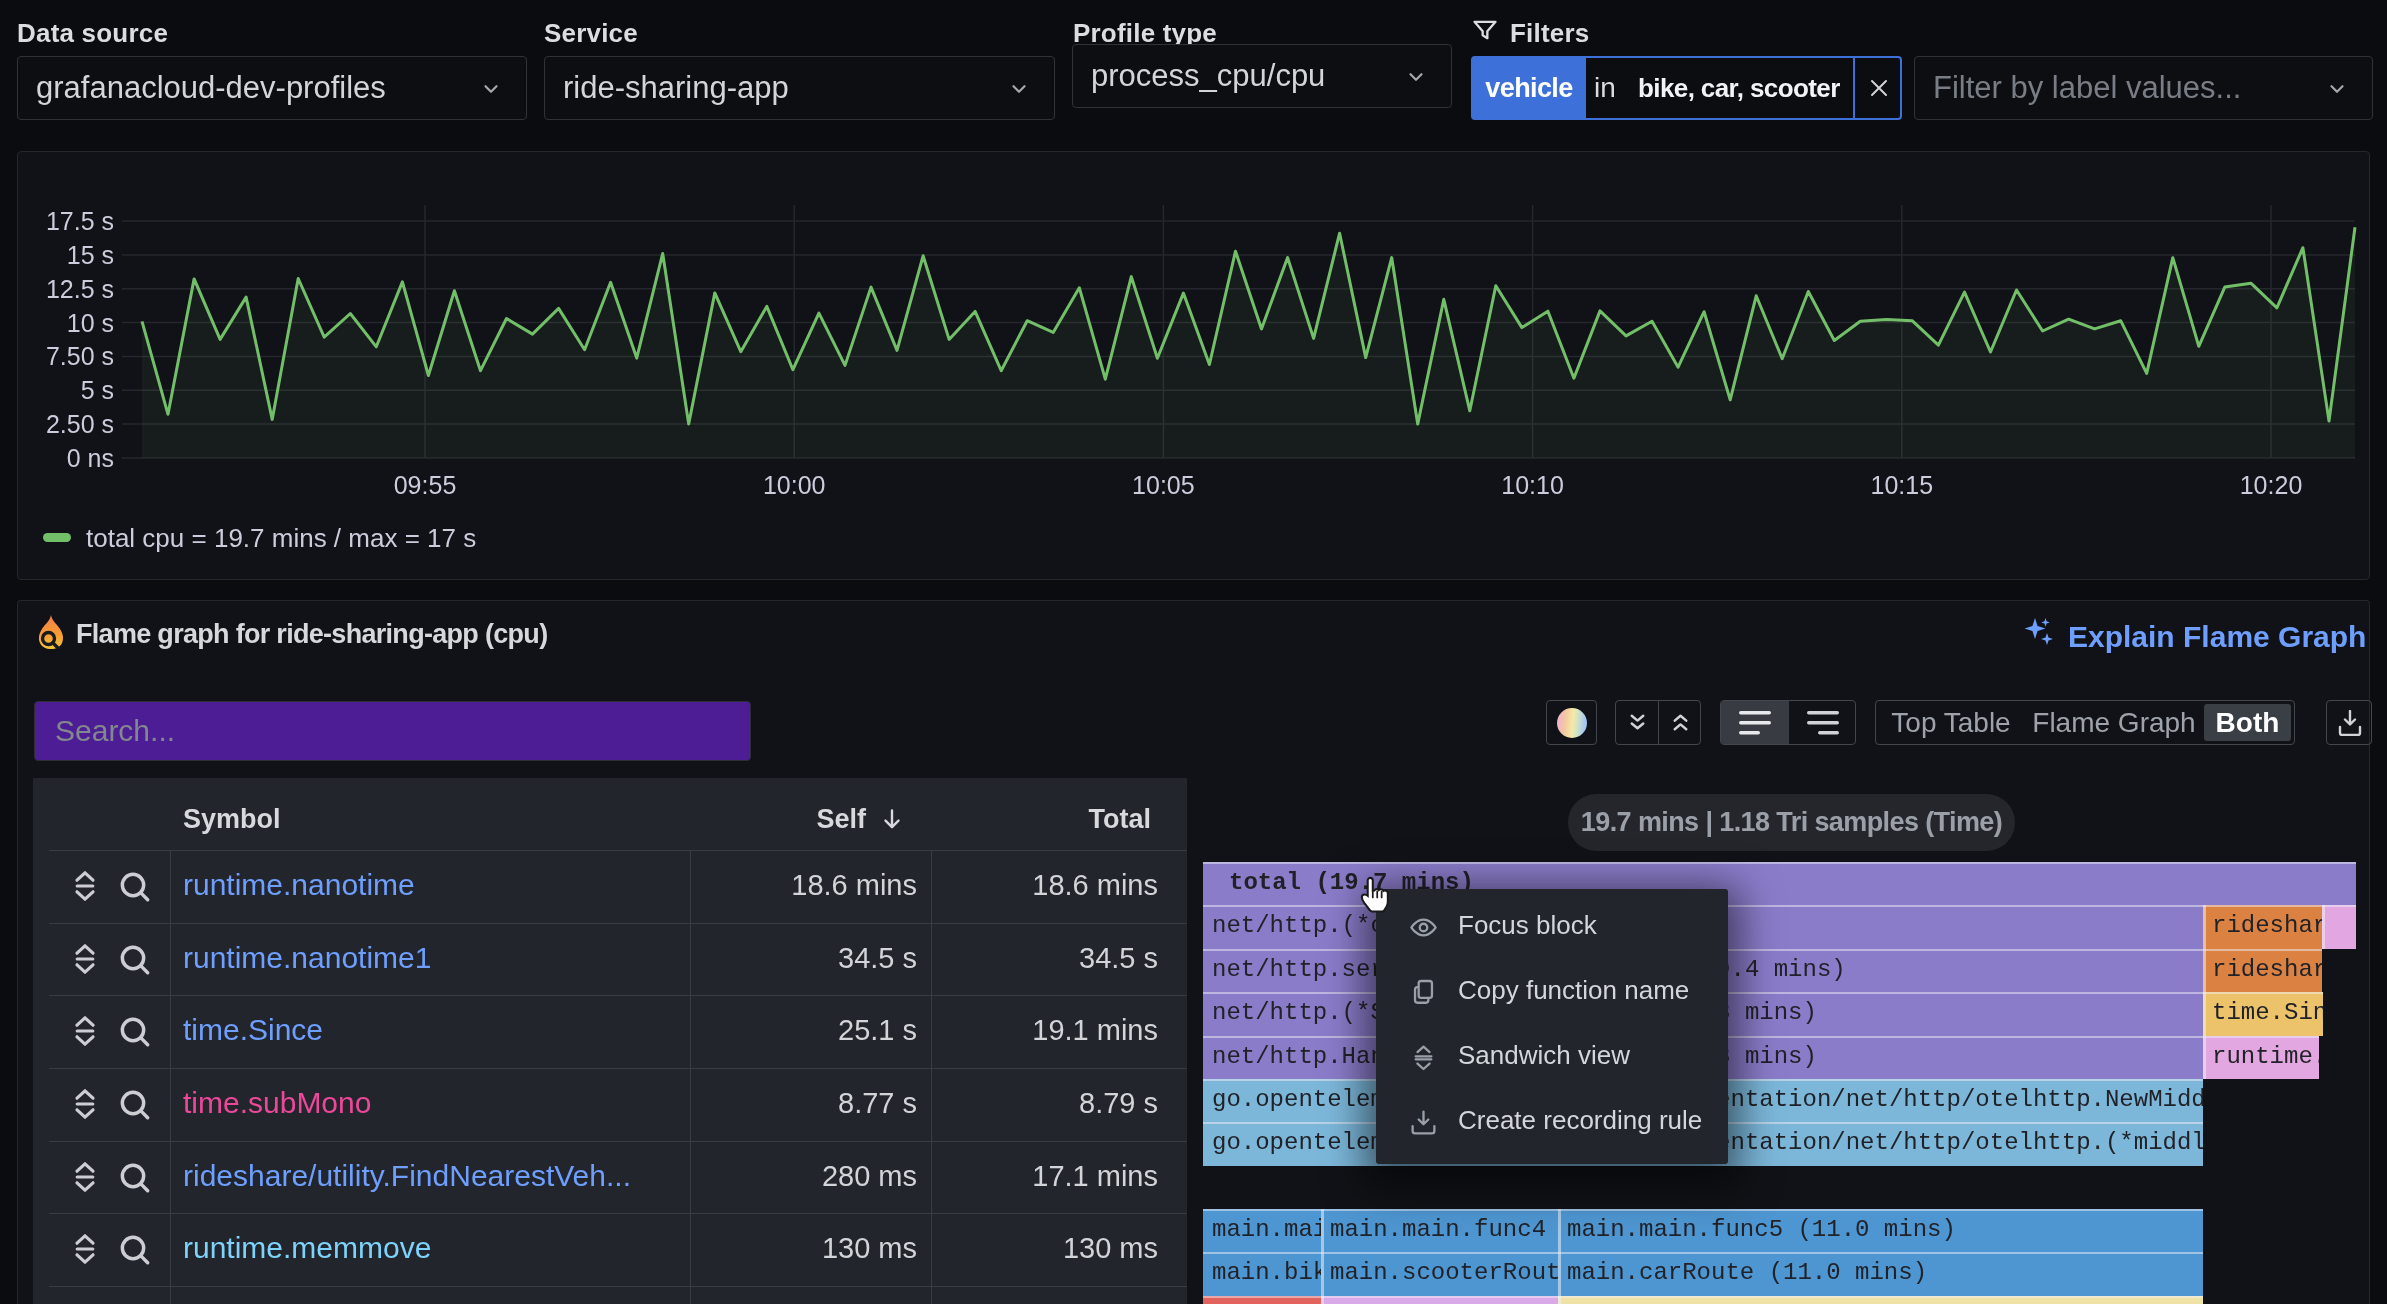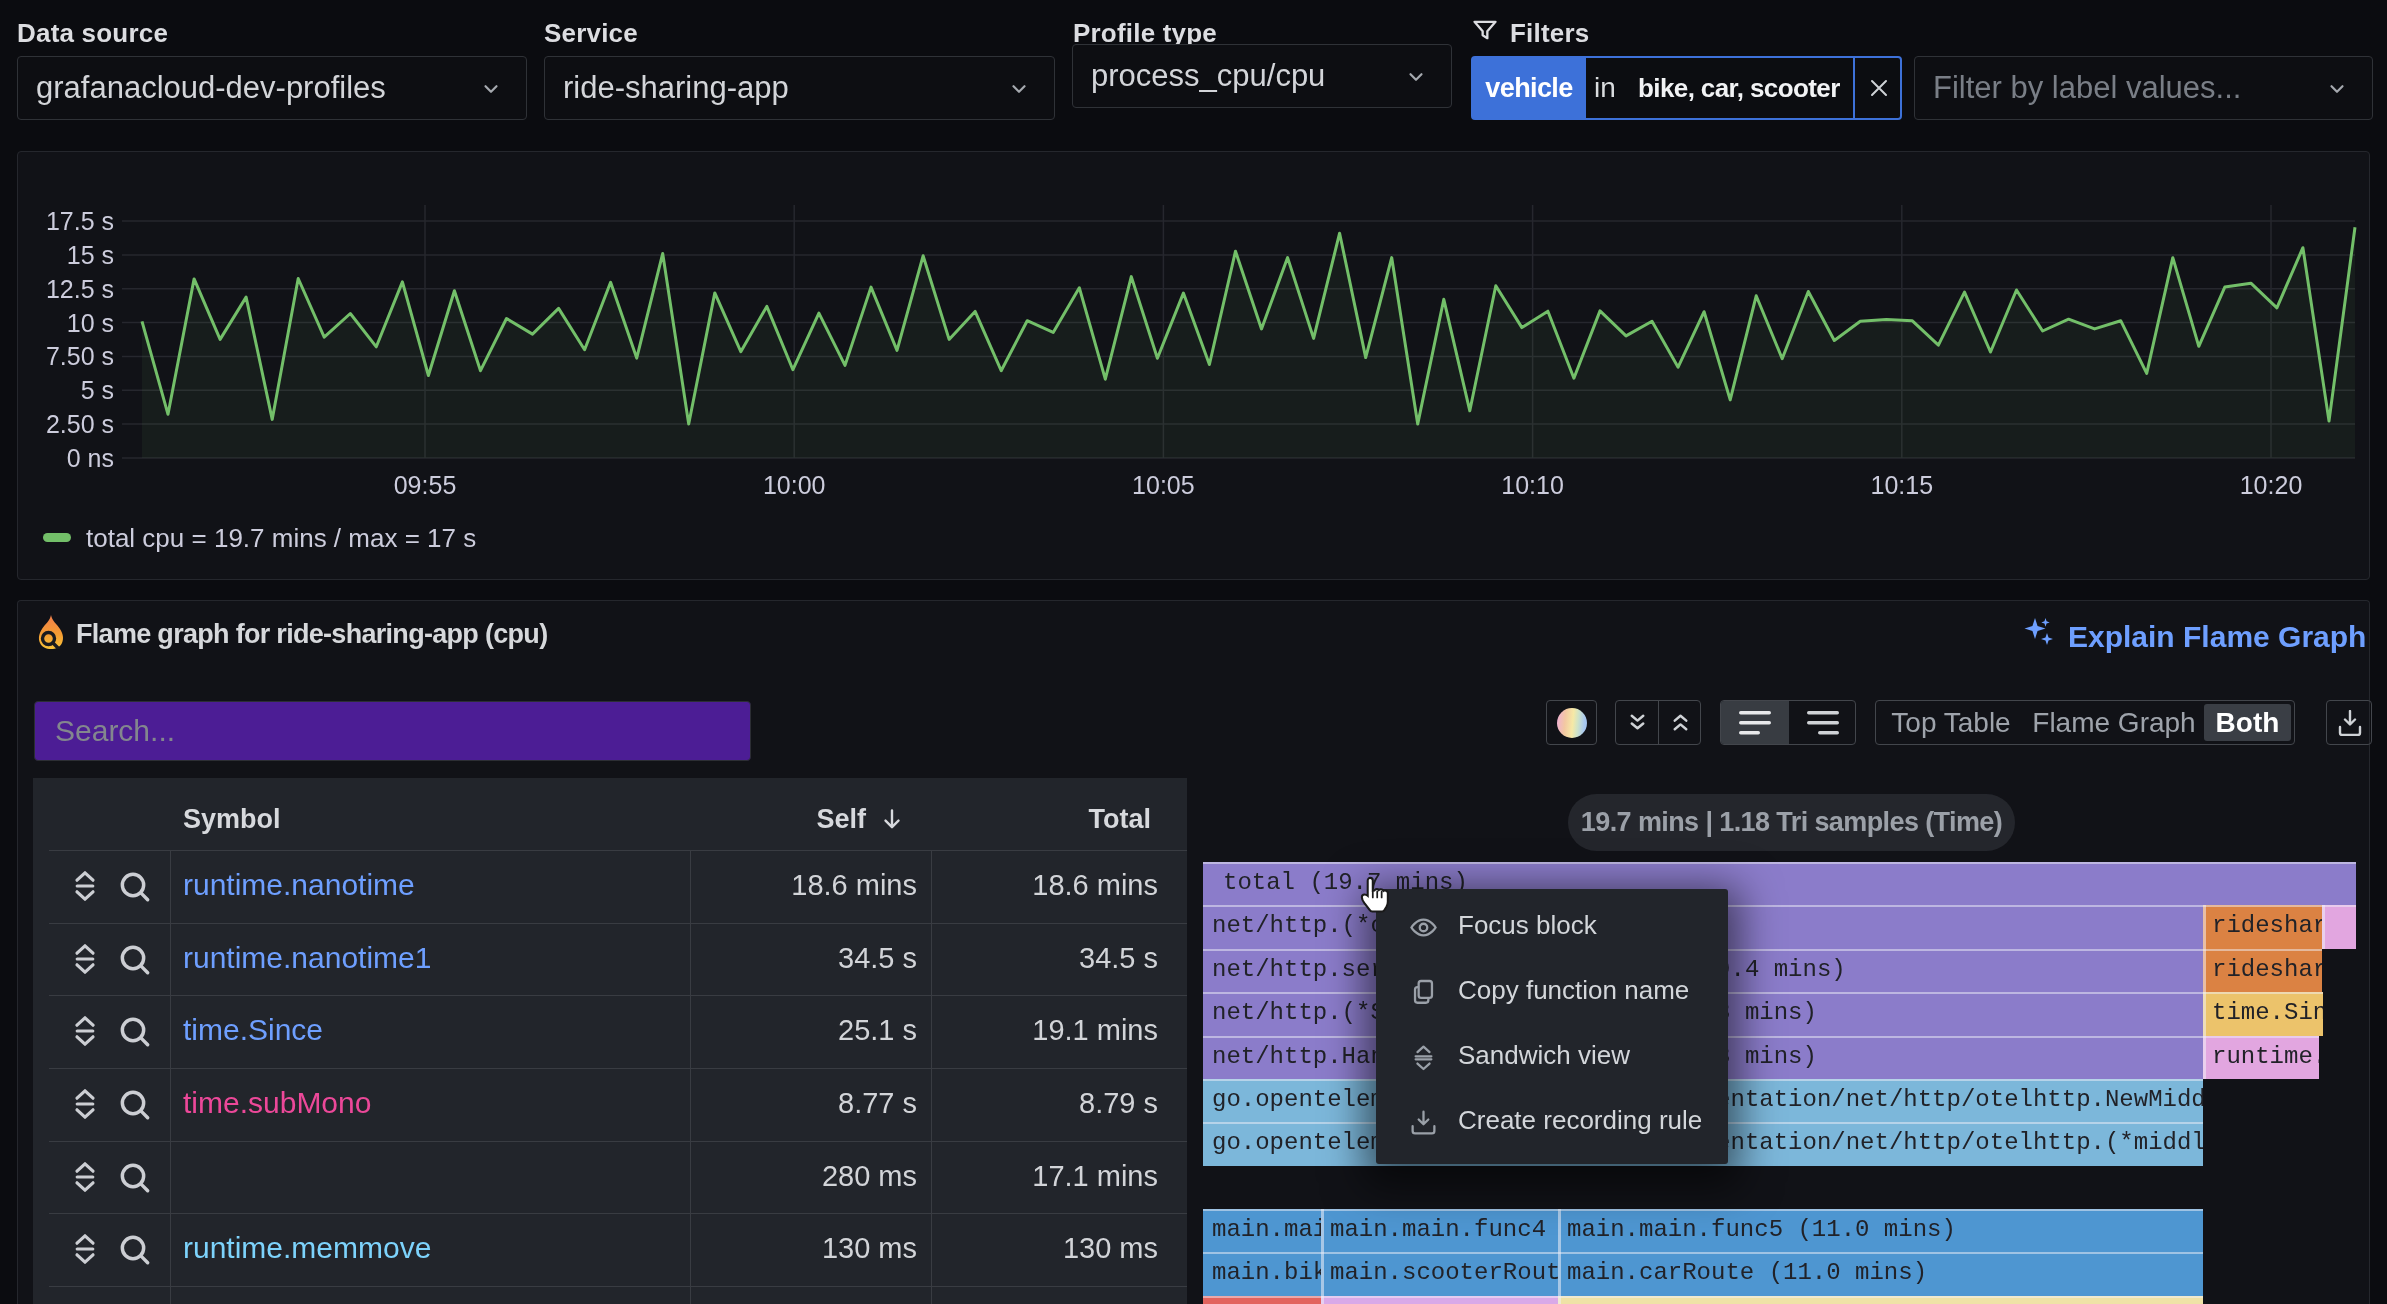--- a/index.html
+++ b/index.html
@@ -237,41 +237,42 @@
   <div class="abs" style="right:29px; top:309px; color:#d2d4d8;">8.79 s</div>
   <svg class="abs" style="left:41px; top:382px;" width="22" height="34" viewBox="0 0 22 34" fill="none" stroke="#ccced3" stroke-width="3.2" stroke-linecap="round" stroke-linejoin="round">
       <path d="M3 11.2 L11 3.8 L19 11.2"></path>
       <path d="M3.2 17h15.6"></path>
       <path d="M3 22.8 L11 30.2 L19 22.8"></path>
     </svg>
   <svg class="abs" style="left:86px; top:384px;" width="32" height="32" viewBox="0 0 24 24" fill="none" stroke="#ccced3" stroke-width="2.6" stroke-linecap="round">
       <circle cx="10.5" cy="10.5" r="8"></circle>
       <path d="M16.6 16.6L21.5 21.5"></path>
     </svg>
+  <div class="abs" style="left:150px; top:381px; color:#6e9fff; white-space:nowrap; font-size:30px;">rideshare/utility.FindNearestVeh...</div>
   <div class="abs" style="right:270px; top:382px; color:#d2d4d8;">280 ms</div>
   <div class="abs" style="right:29px; top:382px; color:#d2d4d8;">17.1 mins</div>
   <svg class="abs" style="left:41px; top:454px;" width="22" height="34" viewBox="0 0 22 34" fill="none" stroke="#ccced3" stroke-width="3.2" stroke-linecap="round" stroke-linejoin="round">
       <path d="M3 11.2 L11 3.8 L19 11.2"></path>
       <path d="M3.2 17h15.6"></path>
       <path d="M3 22.8 L11 30.2 L19 22.8"></path>
     </svg>
   <svg class="abs" style="left:86px; top:456px;" width="32" height="32" viewBox="0 0 24 24" fill="none" stroke="#ccced3" stroke-width="2.6" stroke-linecap="round">
       <circle cx="10.5" cy="10.5" r="8"></circle>
       <path d="M16.6 16.6L21.5 21.5"></path>
     </svg>
   <div class="abs" style="left:150px; top:453px; color:#7dd3fc; white-space:nowrap; font-size:30px;">runtime.memmove</div>
   <div class="abs" style="right:270px; top:454px; color:#d2d4d8;">130 ms</div>
   <div class="abs" style="right:29px; top:454px; color:#d2d4d8;">130 ms</div>
 
 </div>
 
 <div class="abs" style="left:1568px; top:794px; width:447px; height:57px; background:#24262c; border-radius:29px; text-align:center; line-height:57px; font-size:27px; font-weight:700; letter-spacing:-0.6px; color:#9ba0a8;">19.7 mins | 1.18 Tri samples (Time)</div>
 <div class="abs" style="left:1203px; top:862px; width:1153px; height:442px; overflow:hidden; font-family:'Liberation Mono', monospace; font-size:24px; color:#212228;">
   <div class="abs" style="left:0px; top:0px; width:1153px; height:43px; background:#8b7cca; box-shadow:inset 0 2px 0 rgba(240,240,248,0.5);">
-      <div style="line-height:41px; padding-left:20px; white-space:nowrap; overflow:hidden;">total (19.7 mins)</div>
+      <div style="line-height:41px; padding-left:26px; white-space:nowrap; overflow:hidden;font-weight:bold;">total (19.7 mins)</div>
     </div>
   <div class="abs" style="left:0px; top:43px; width:1000px; height:44px; background:#8b7cca; box-shadow:inset 0 2px 0 rgba(240,240,248,0.5);">
       <div style="line-height:42px; padding-left:9px; white-space:nowrap; overflow:hidden;">net/http.(*conn).serve (19.4 mins)</div>
     </div>
   <div class="abs" style="left:1000px; top:43px; width:119px; height:44px; background:#db8243; box-shadow:inset 0 2px 0 rgba(240,240,248,0.5),inset 3px 0 0 rgba(240,240,248,0.55);">
       <div style="line-height:42px; padding-left:9px; white-space:nowrap; overflow:hidden;">rideshare/car.car</div>
     </div>
   <div class="abs" style="left:1119px; top:43px; width:34px; height:44px; background:#e2a6e0; box-shadow:inset 0 2px 0 rgba(240,240,248,0.5),inset 3px 0 0 rgba(240,240,248,0.55);"></div>
   <div class="abs" style="left:0px; top:87px; width:1000px; height:43px; background:#8b7cca; box-shadow:inset 0 2px 0 rgba(240,240,248,0.5);">
       <div style="line-height:41px; padding-left:9px; white-space:nowrap; overflow:hidden;">net/http.serverHandler.ServeHTTP (19.4 mins)</div>

